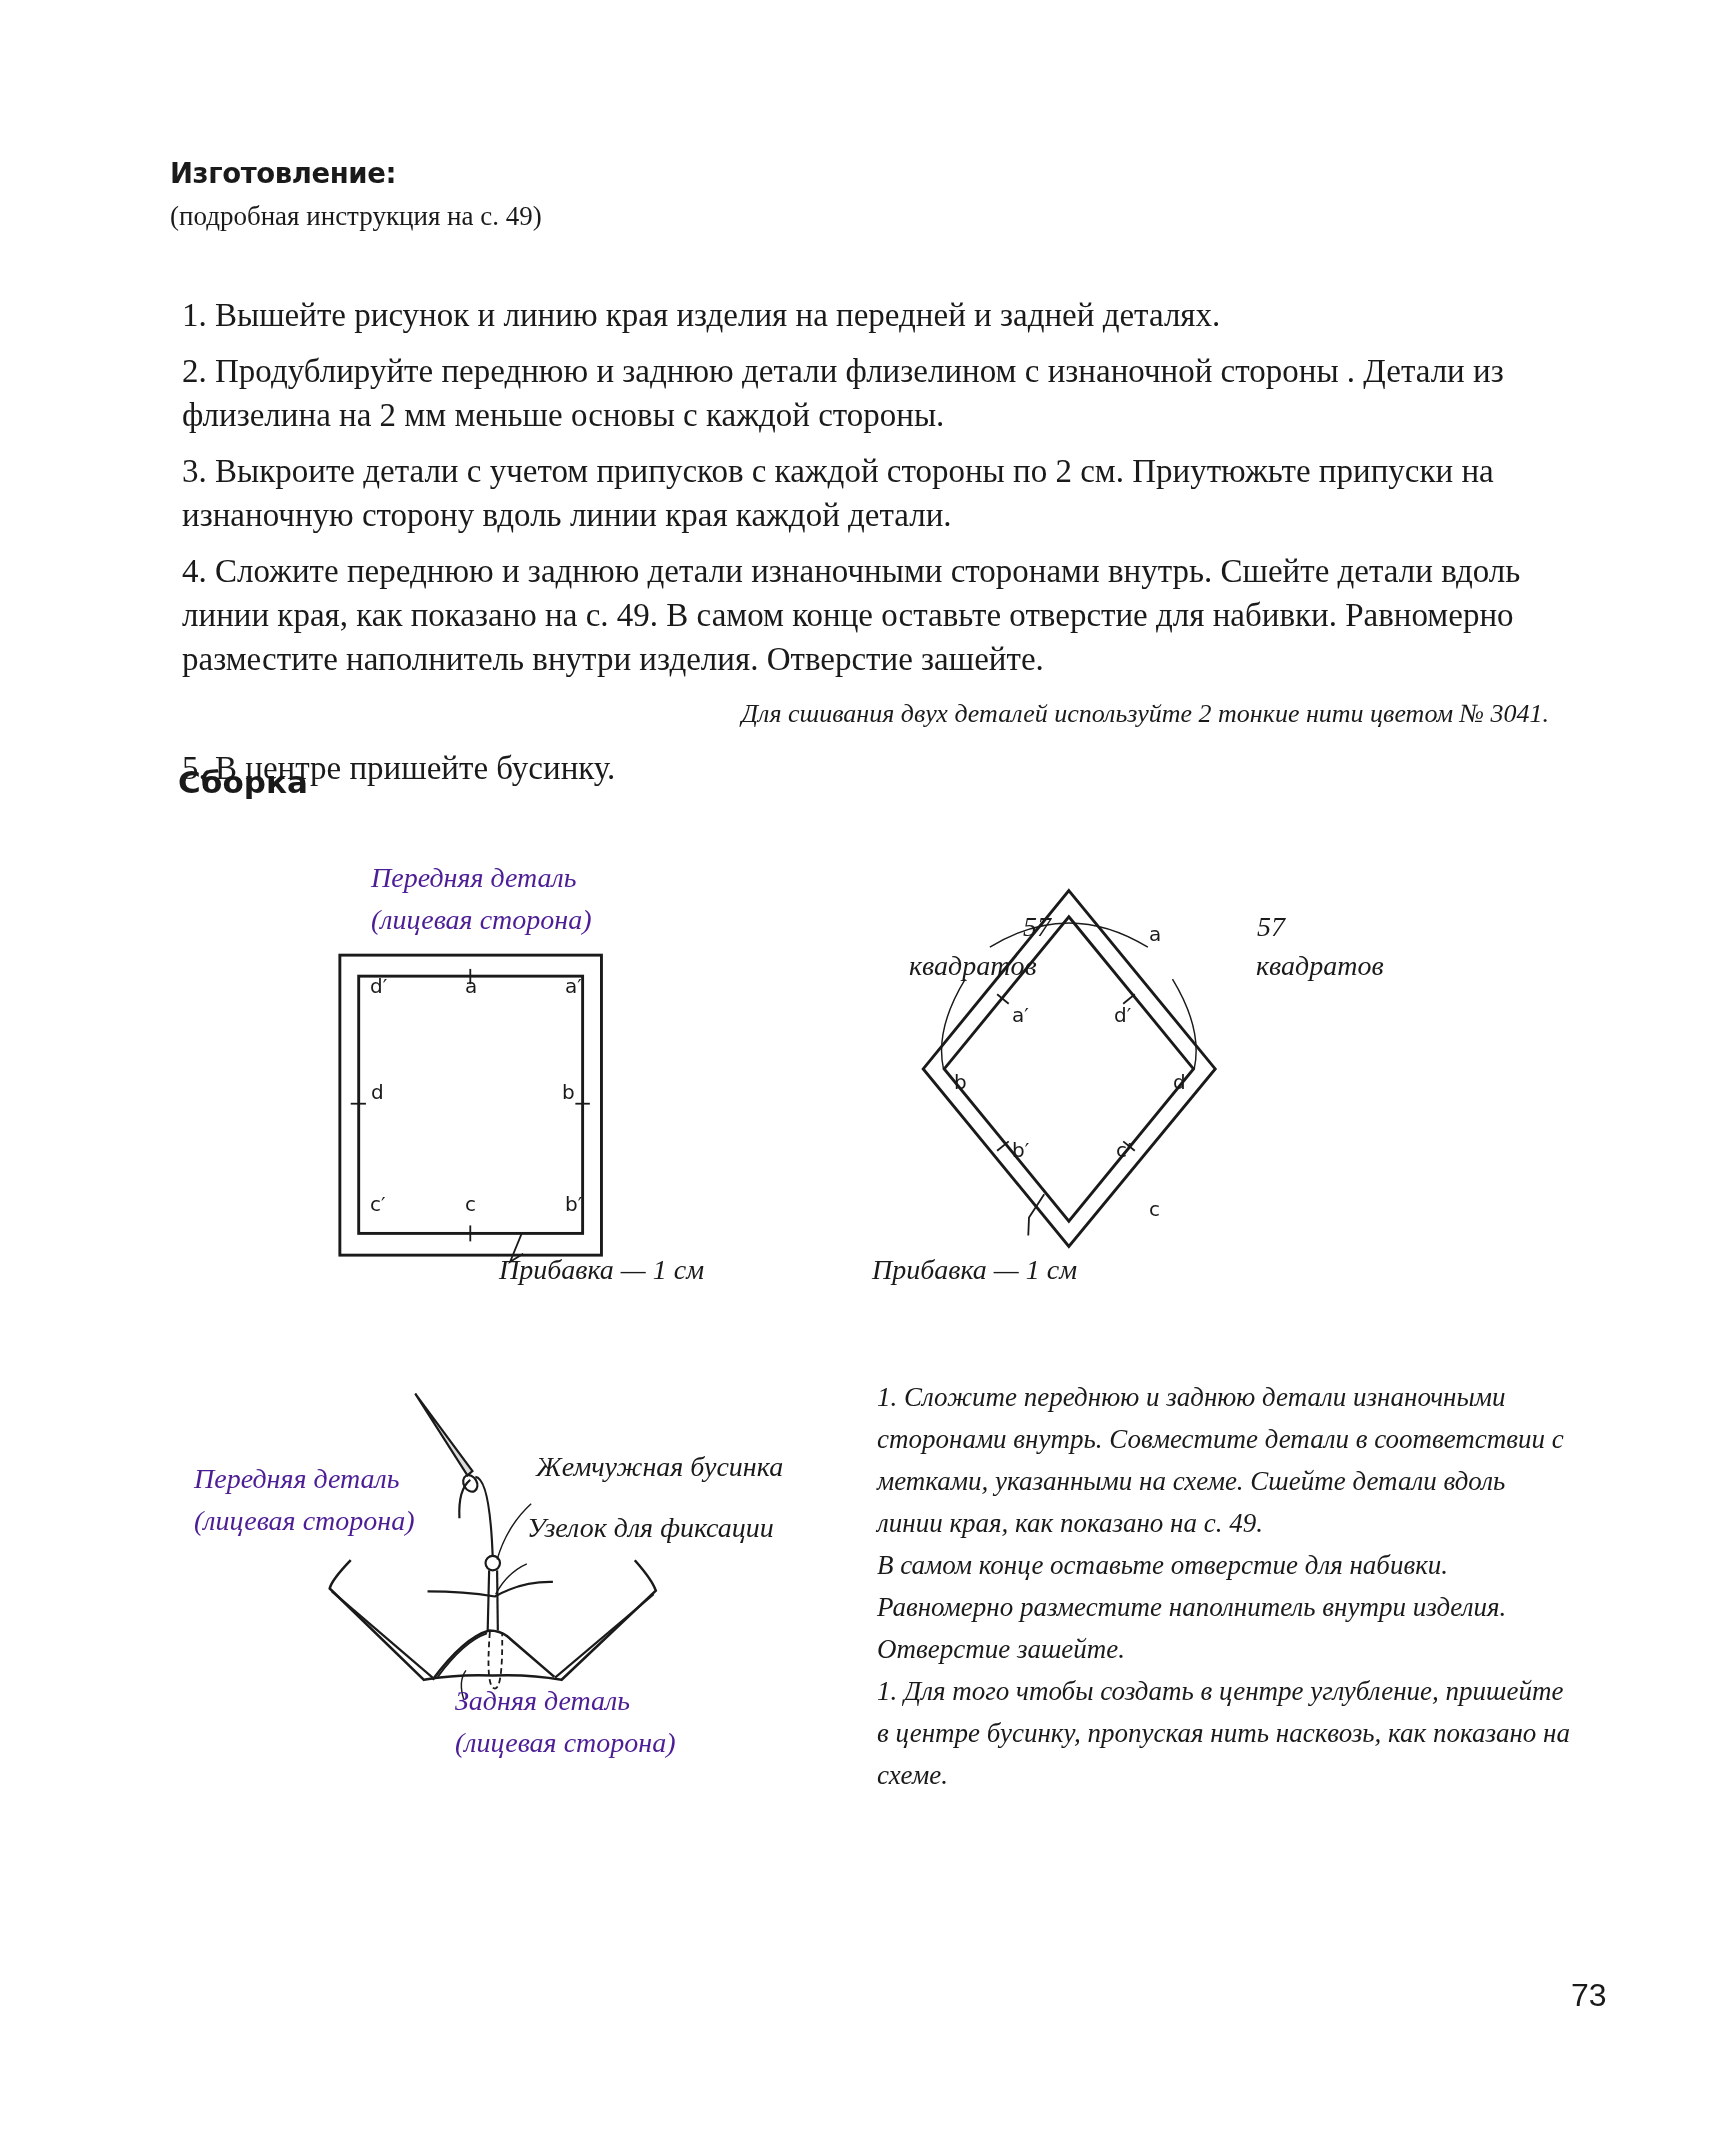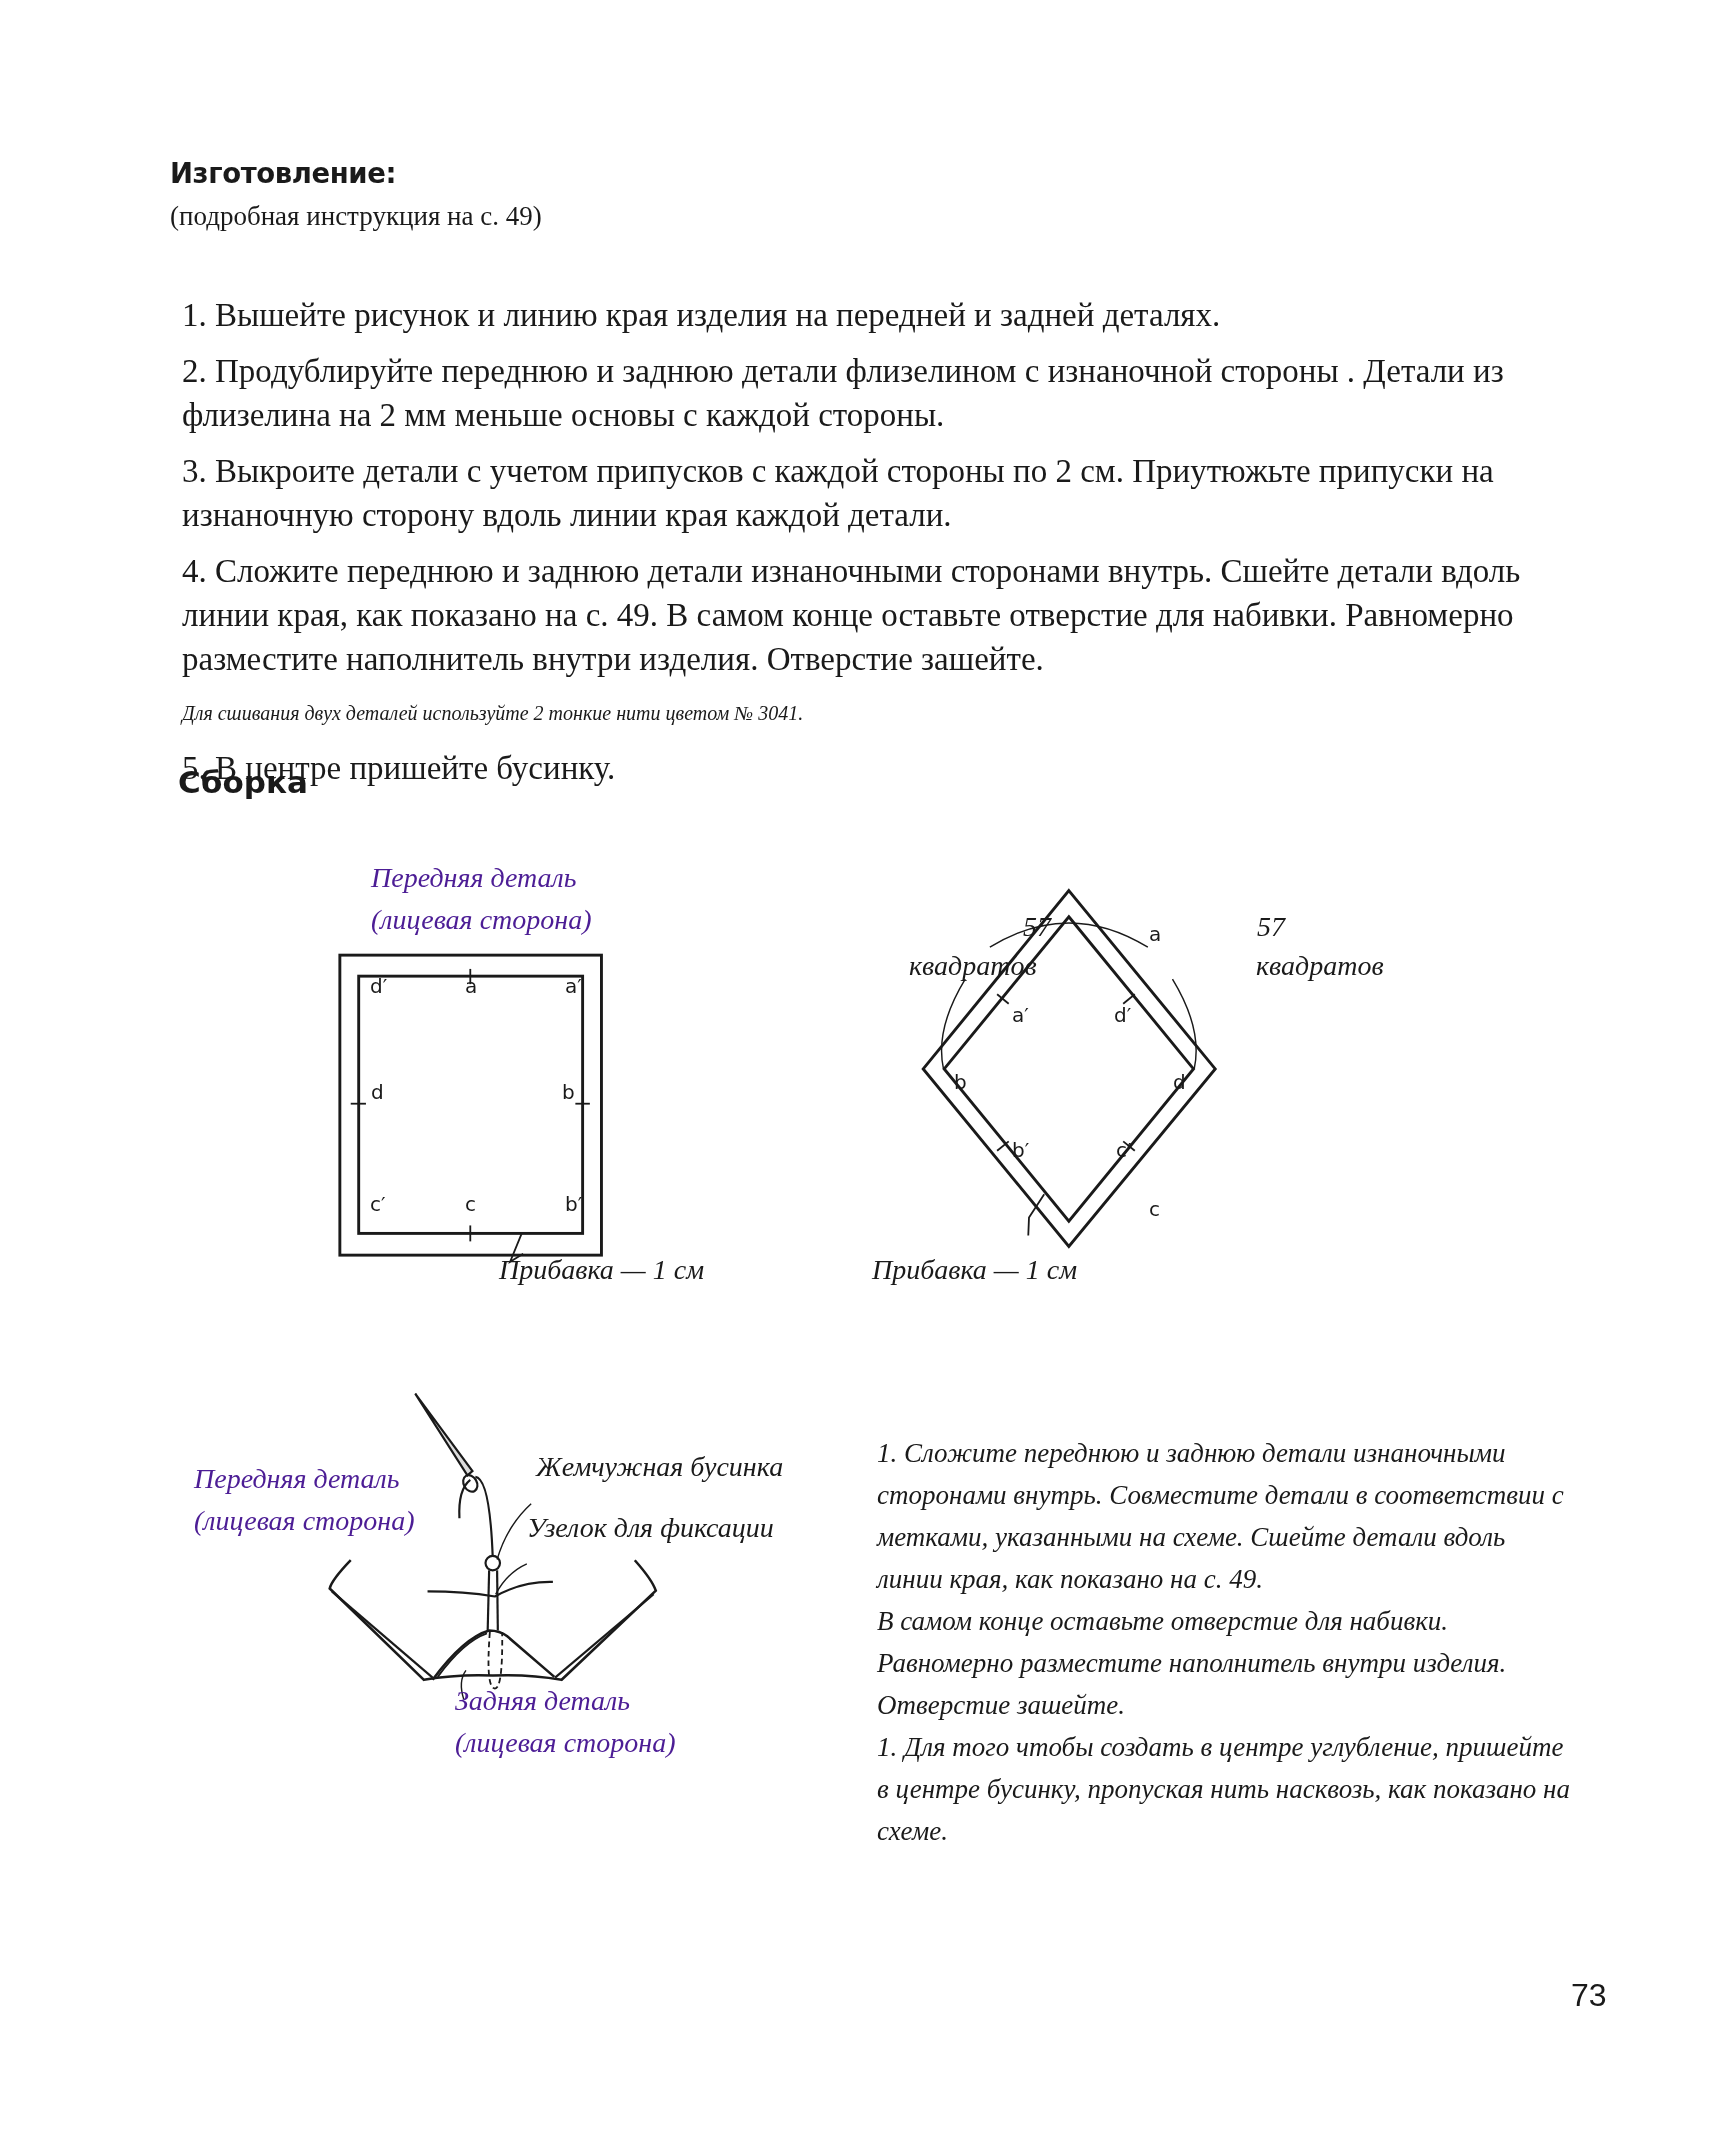--- a/index.html
+++ b/index.html
@@ -5,26 +5,26 @@
   html, body { margin:0; padding:0; background:#ffffff; }
   body { width:1729px; height:2140px; position:relative; overflow:hidden; color:#1a1a1a; }
   .abs { position:absolute; }
   .sans-bold { font-family:"DejaVu Sans", sans-serif; font-weight:bold; }
   .serif { font-family:"Liberation Serif", serif; }
   .it { }
   #heading { left:170px; top:157px; font-size:27.5px; letter-spacing:-0.4px; }
   #subtitle { left:170px; top:201px; font-size:27px; }
   #steps { left:170px; top:281px; width:1391px; font-size:33px; line-height:44px; }
   #steps p { margin:12px; }
-  #steps .note { font-size:20px; font-style:italic; line-height:41px; }
+  #steps .note { font-size:26px; font-style:italic; line-height:41px;text-align:right; }
   #assembly-title { left:178px; top:764px; font-size:31px; }
   .gray { color:#4c1d95; }
   .lbl { font-family:"Liberation Serif", serif; font-style:italic; font-size:28px; line-height:42px; white-space:nowrap; }
   .mark { font-family:"DejaVu Sans", sans-serif; font-size:20px; }
-  #instructions { left:877px; top:1432px; width:696px; font-family:"Liberation Serif", serif; font-style:italic; font-size:27px; line-height:42px; }
+  #instructions { left:877px; top:1376px; width:696px; font-family:"Liberation Serif", serif; font-style:italic; font-size:27px; line-height:42px; }
   #instructions p { margin:0; }
   #page-number { left:1571px; top:1977px; font-family:Liberation Sans, sans-serif; font-size:32px; }
   svg { position:absolute; left:0; top:0; overflow:visible; }
 </style>
 </head>
 <body>
 
 <div id="heading" class="abs sans-bold">Изготовление:</div>
 <div id="subtitle" class="abs serif it">(подробная инструкция на с. 49)</div>
 

